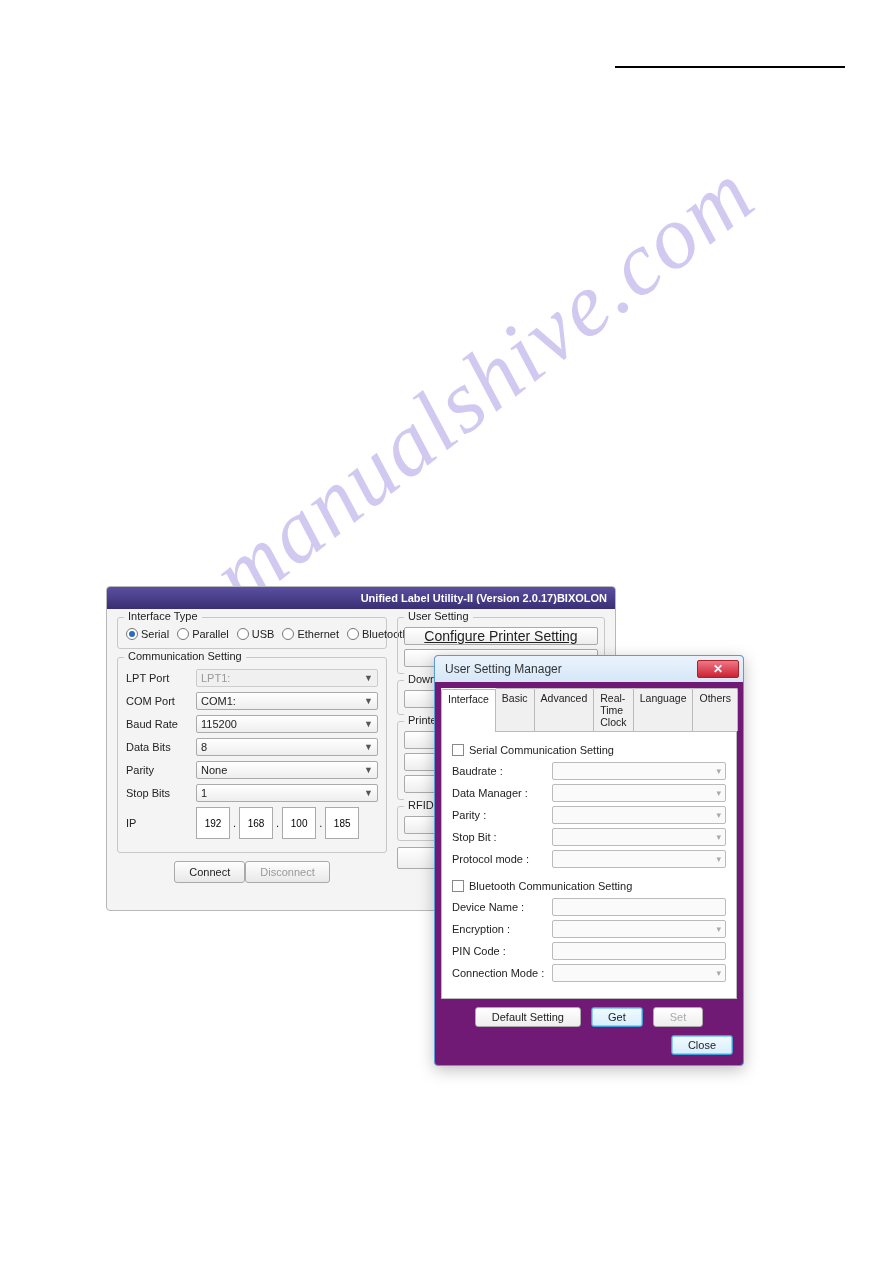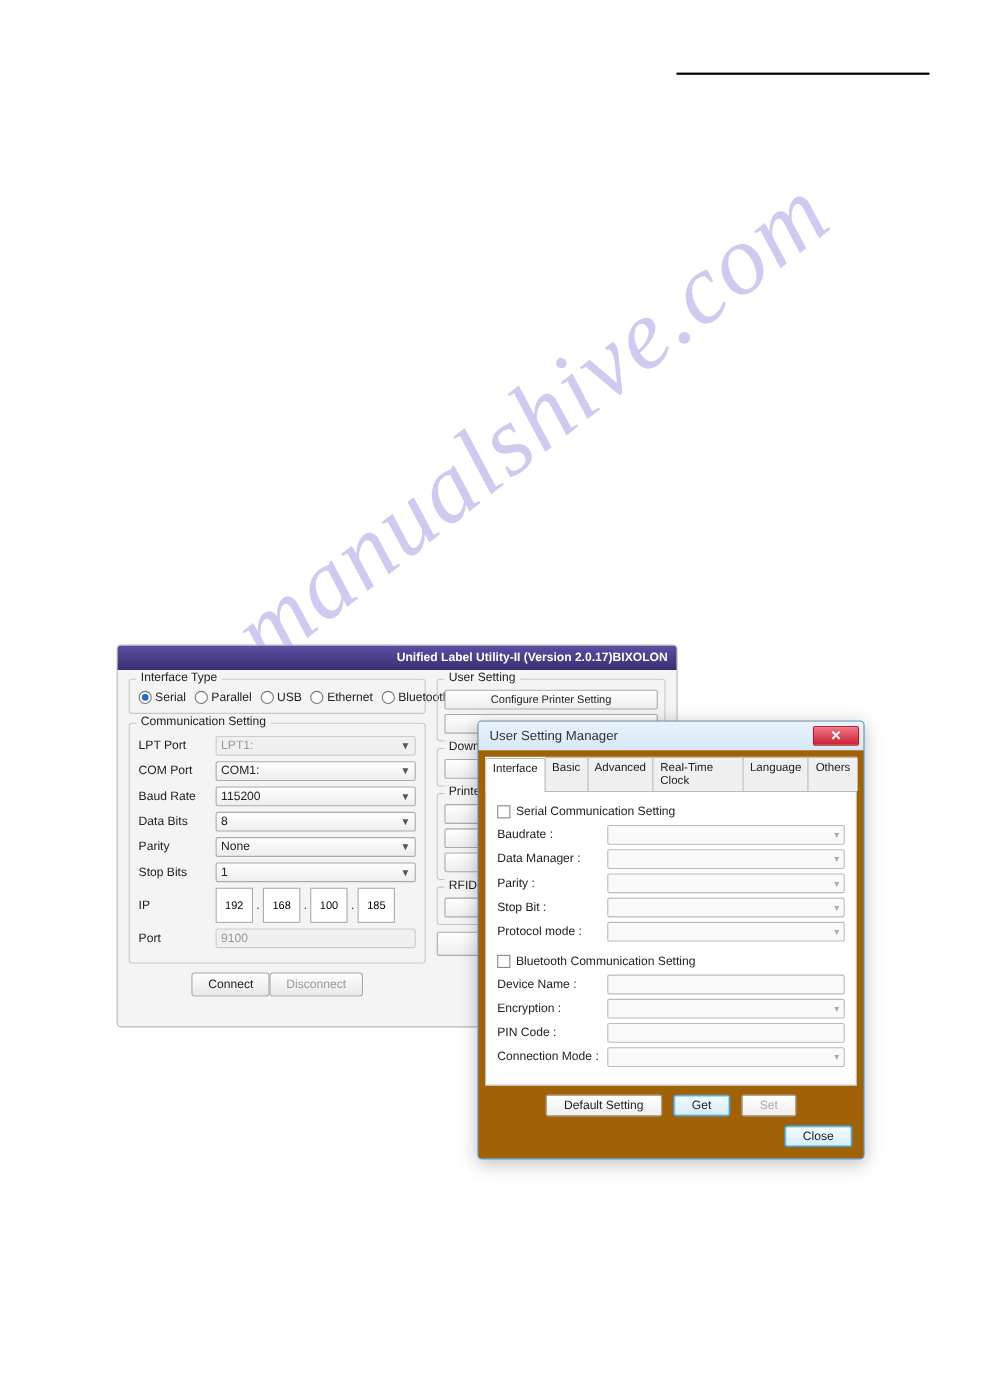--- a/index.html
+++ b/index.html
@@ -23,23 +23,23 @@
   .form-select .caret { font-size: 9px; color: #555; }
   .form-input { background: #fff; justify-content: flex-start; }
   .disabled { color: #999; background: #f0f0f0; border-color: #ccc; }
   .ip-row input { width: 34px; height: 32px; border: 1px solid #aaa; text-align: center; font-size: 10px; }
   .ip-dot { margin: 0 3px; }
   .btn { display: inline-flex; align-items: center; justify-content: center; height: 22px; border: 1px solid #aaa; background: linear-gradient(#fefefe,#e8e8e8); border-radius: 3px; padding: 0 14px; font-size: 11px; cursor: pointer; }
   .btn.disabled { color: #999; }
   .btn-row { display: flex; justify-content: center; margin-top: 6px; }
   .right-box { border: 1px solid #c8c8c8; border-radius: 3px; padding: 5px 6px 6px 6px; margin-bottom: 6px; position: relative; }
   .right-box .fieldset-legend { top: -8px; }
-  .right-btn { width: 100%; height: 18px; border: 1px solid #aaa; background: linear-gradient(#fff,#eee); border-radius: 2px; font-size: 10px; display: flex; align-items: center; justify-content: center; margin-top: 4px; }
+  .right-btn { width: 100%; height: 18px; border: 1px solid #aaa; background: linear-gradient(#fff,#eee); border-radius: 2px; font-size: 14px; display: flex; align-items: center; justify-content: center; margin-top: 4px; text-decoration: underline; }
   .copyright { text-align: right; font-size: 10px; padding: 4px 10px 6px 0; color: #444; }
-  .dialog { position: absolute; top: 655px; left: 434px; width: 352px; border: 1px solid #5a9cd6; border-radius: 4px; background: #a16207; box-shadow: 0 4px 16px rgba(0,0,0,0.25); }
+  .dialog { position: absolute; top: 655px; left: 434px; width: 310px; border: 1px solid #5a9cd6; border-radius: 4px; background: #701a75; box-shadow: 0 4px 16px rgba(0,0,0,0.25); }
   .dialog-title { background: linear-gradient(#eaf3fc,#d6e7f8); height: 26px; display: flex; align-items: center; justify-content: space-between; padding: 0 0 0 10px; border-radius: 3px 3px 0 0; font-size: 12px; color: #333; }
   .close-btn { width: 42px; height: 18px; background: linear-gradient(#e78,#c23); border: 1px solid #a22; border-radius: 2px; display: flex; align-items: center; justify-content: center; color: #fff; font-weight: bold; margin-right: 4px; }
   .tab-row { display: flex; background: #fff; border-bottom: 1px solid #bbb; margin: 6px 6px 0 6px; }
   .tab { padding: 3px 6px; font-size: 10.5px; border: 1px solid #bbb; border-bottom: none; margin-right: -1px; background: #f0f0f0; border-radius: 2px 2px 0 0; }
   .tab.active { background: #fff; position: relative; top: 1px; }
   .tab-pane { background: #fff; margin: 0 6px 8px 6px; border: 1px solid #bbb; border-top: none; padding: 8px 10px 12px 10px; }
   .chk-row { display: flex; align-items: center; gap: 5px; margin: 4px 0 6px 0; }
   .chk { width: 12px; height: 12px; border: 1px solid #888; background: #fff; }
   .dlg-form-row { display: flex; align-items: center; margin: 4px 0; }
   .dlg-label { width: 100px; font-size: 11px; }
@@ -140,26 +140,20 @@
           <div class="ip-row" style="flex:1;display:flex;align-items:center">
             <input value="192" style="">
               <span class="ip-dot">.</span>
             <input value="168" style="">
               <span class="ip-dot">.</span>
             <input value="100" style="">
               <span class="ip-dot">.</span>
             <input value="185" style="">
           </div>
         </div>
-        <div class="form-row">
-          <span class="form-label">Port</span>
-          <div class="form-input disabled">
-              <span>9100</span>
-            </div>
-        </div>
       </div>
 
       <div class="btn-row">
         <div class="btn">Connect</div>
         <div class="btn disabled">Disconnect</div>
       </div>
     </div>
 
     <div class="right-col">
       <div class="right-box">

